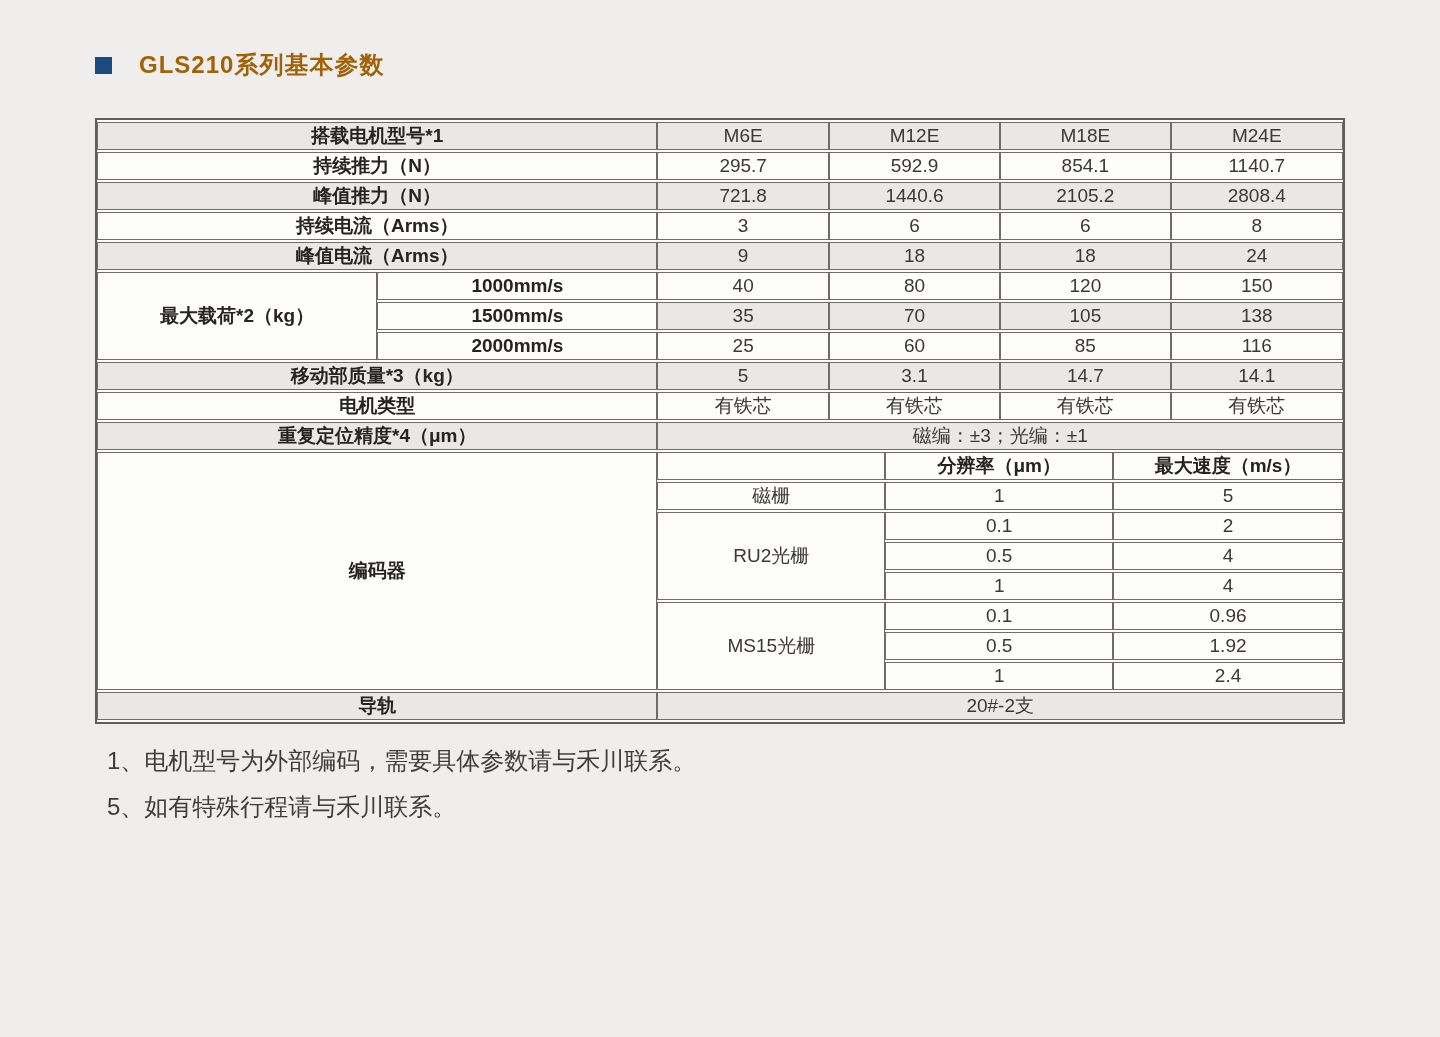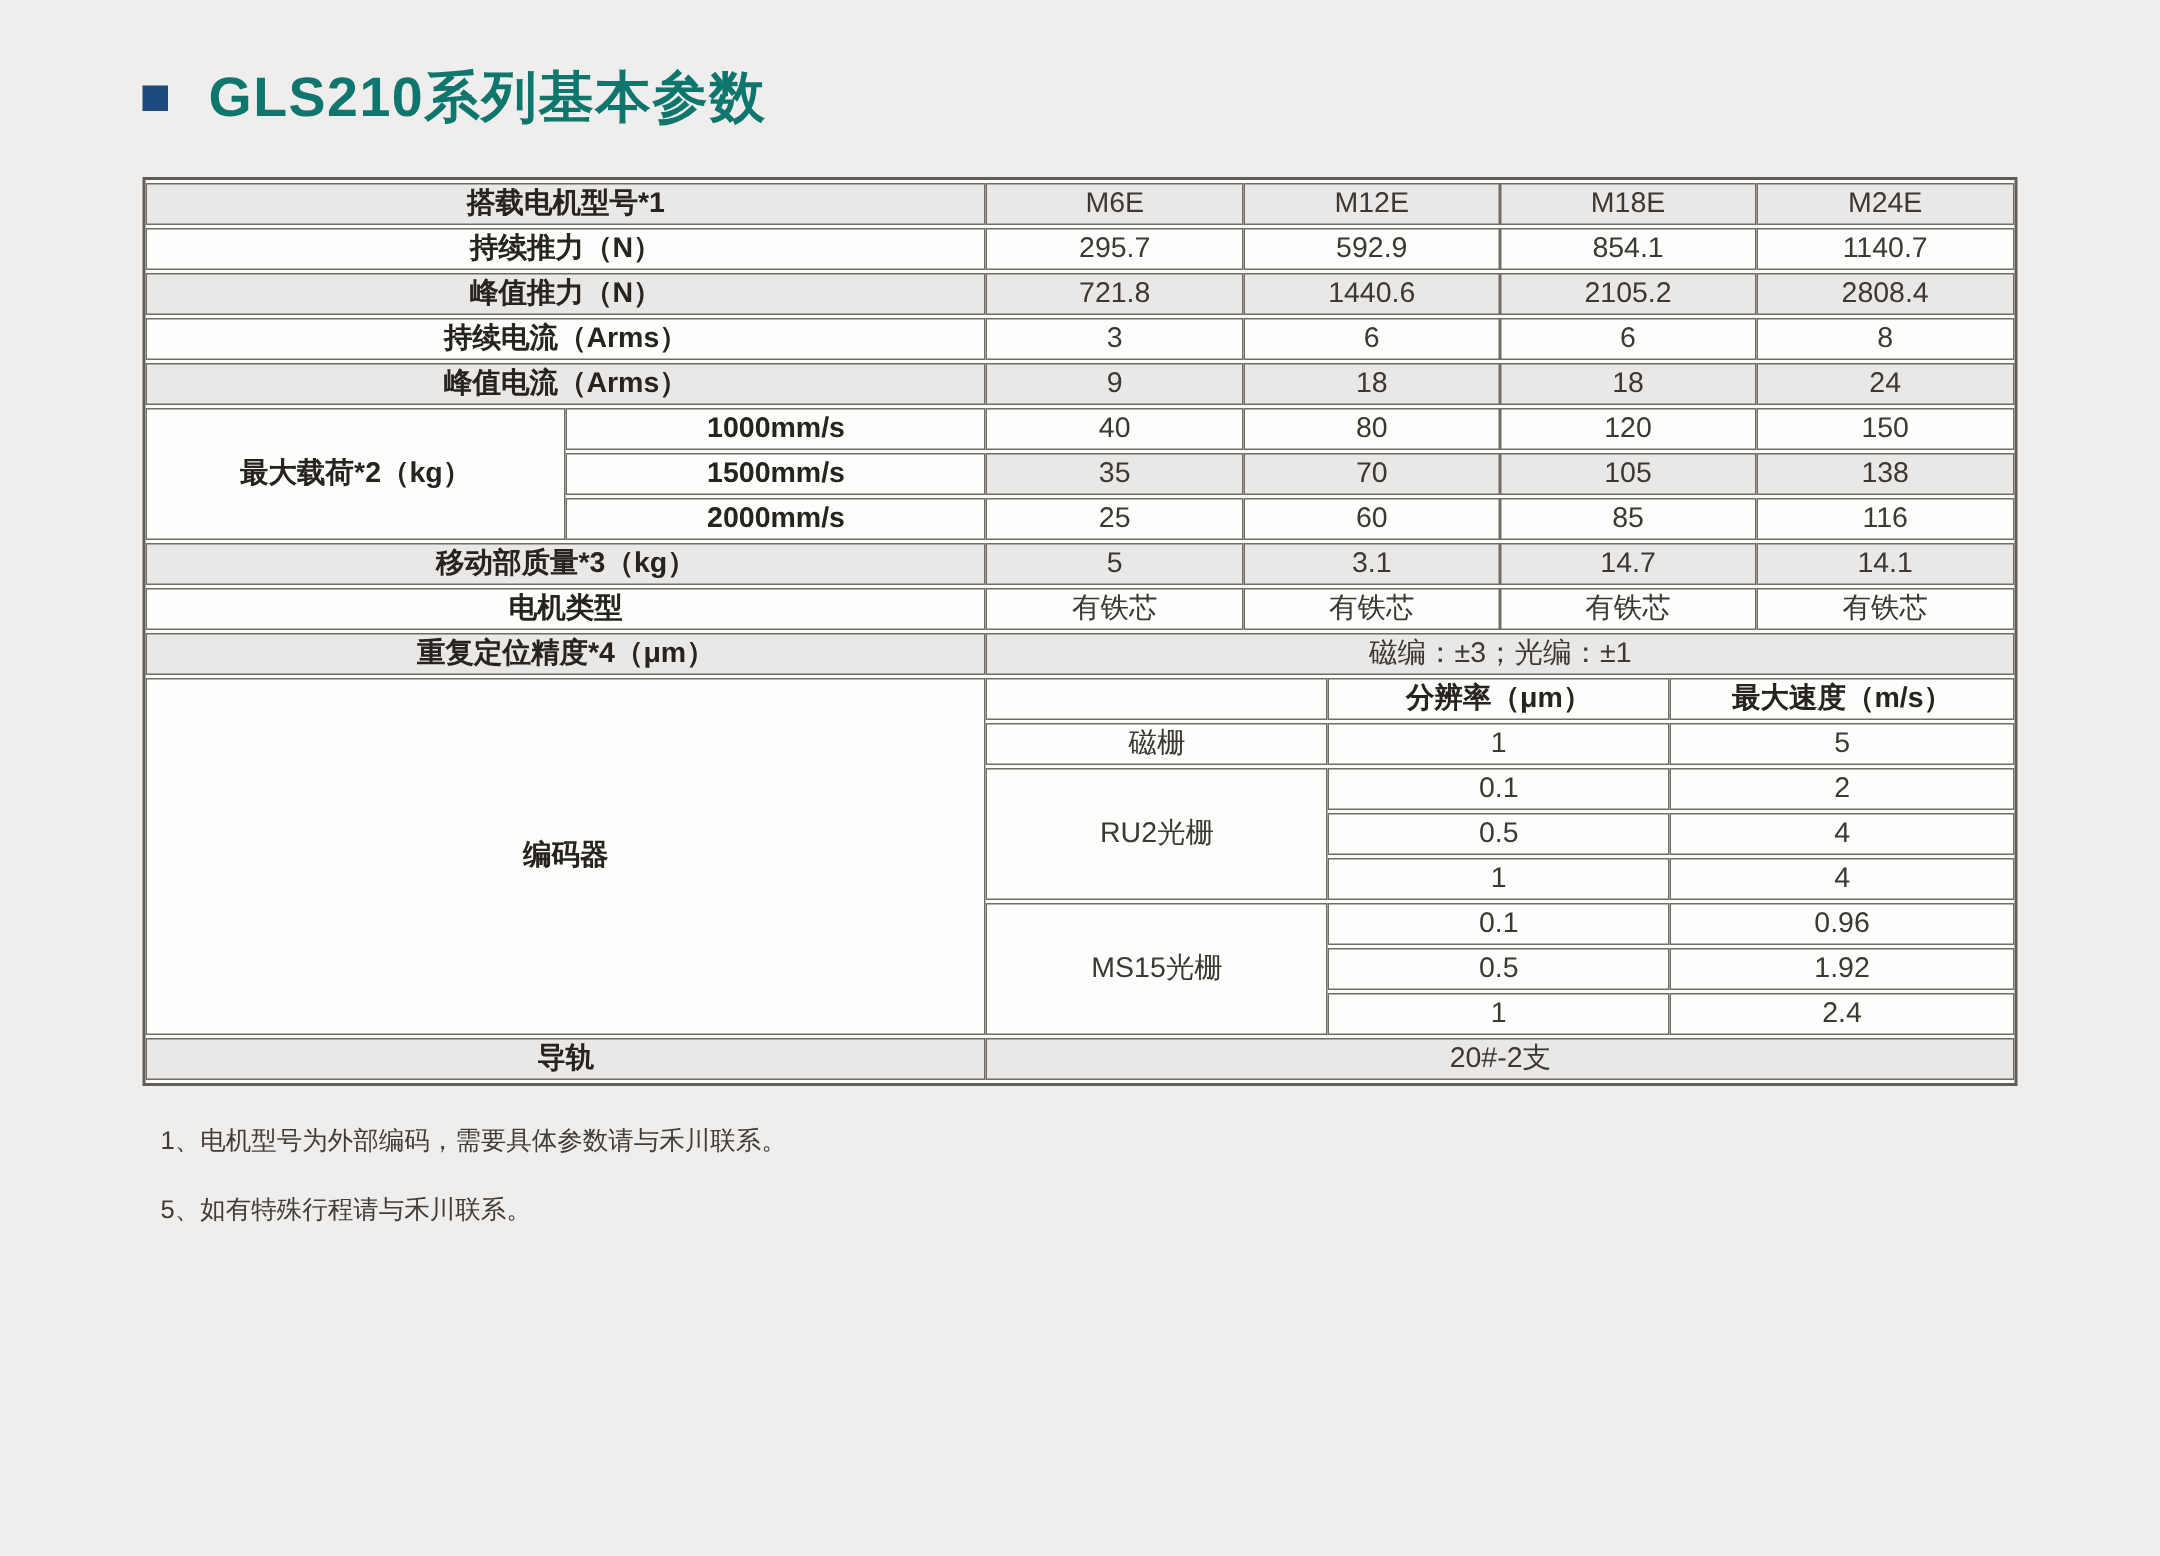--- a/index.html
+++ b/index.html
@@ -24,23 +24,23 @@
     align-items: center;
     gap: 27px;
   }
   .bullet {
     width: 17px;
     height: 17px;
     background: #1c4a7e;
   }
   .page-title {
     margin: 0;
-    font-size: 37px;
+    font-size: 24px;
     font-weight: bold;
-    color: #0f766e;
+    color: #a16207;
     letter-spacing: 1px;
     line-height: 34px;
   }
   table.spec {
     position: absolute;
     left: 95px;
     top: 118px;
     width: 1250px;
     table-layout: fixed;
     border-collapse: separate;
@@ -66,21 +66,21 @@
   }
   table.spec td.shade {
     background: #e9e8e6;
     margin-top: 40px;
   }
   .notes {
     position: absolute;
     left: 95px;
     top: 738px;
     width: 1280px;
-    font-size: 17px;
+    font-size: 24px;
     line-height: 46px;
     color: #403c3a;
   }
   .note {
     text-indent: 12px;
   }
 </style>
 </head>
 <body>
 

